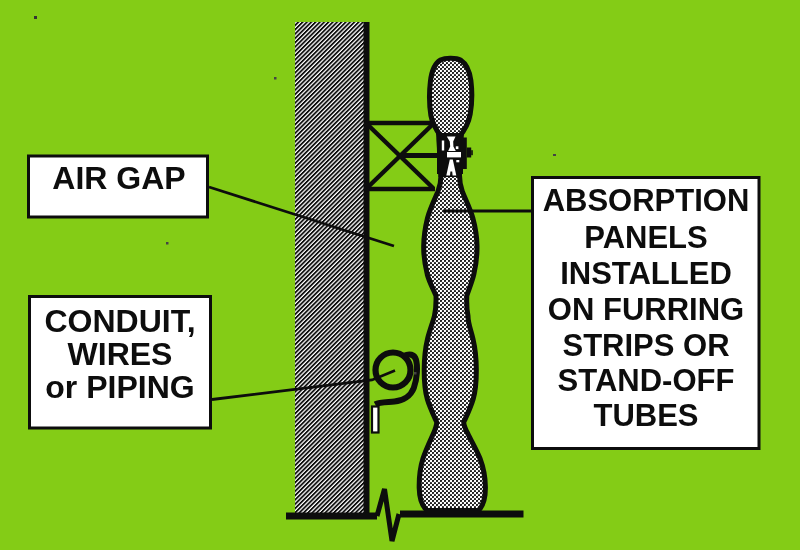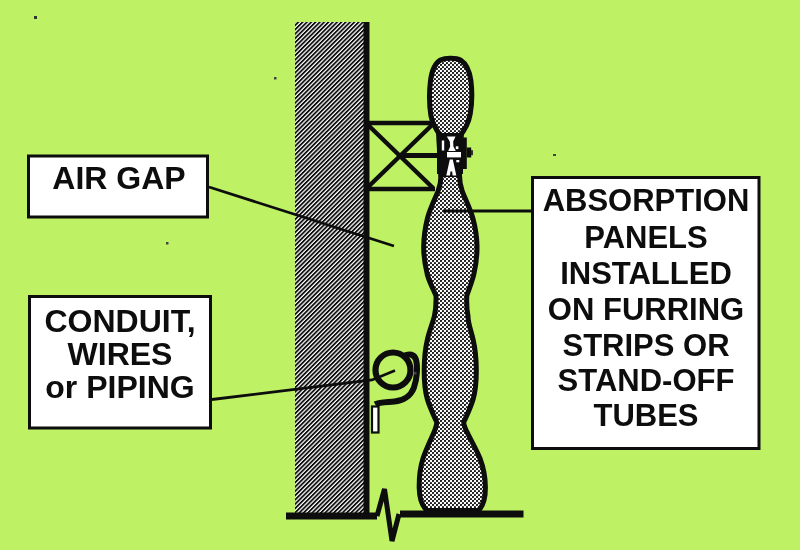--- a/index.html
+++ b/index.html
@@ -1,16 +1,16 @@
 <!DOCTYPE html>
 <html><head>
 <meta charset="utf-8">
 <style>
   html,body{margin:0;padding:0;background:#fff;}
-  #page{position:relative;width:800px;height:550px;background:#bef264;overflow:hidden;}
+  #page{position:relative;width:800px;height:550px;background:#84cc16;overflow:hidden;}
   svg{display:block;}
   text{font-family:"Liberation Sans",sans-serif;font-weight:bold;fill:#0d0d0d;}
 </style>
 </head>
 <body>
 <div id="page">
 <svg width="800" height="550" viewBox="0 0 800 550">
   <defs>
     <pattern id="hatch" width="3.05" height="3.05" patternUnits="userSpaceOnUse" patternTransform="rotate(45)">
       <rect width="3.05" height="3.05" fill="#fff"></rect>

